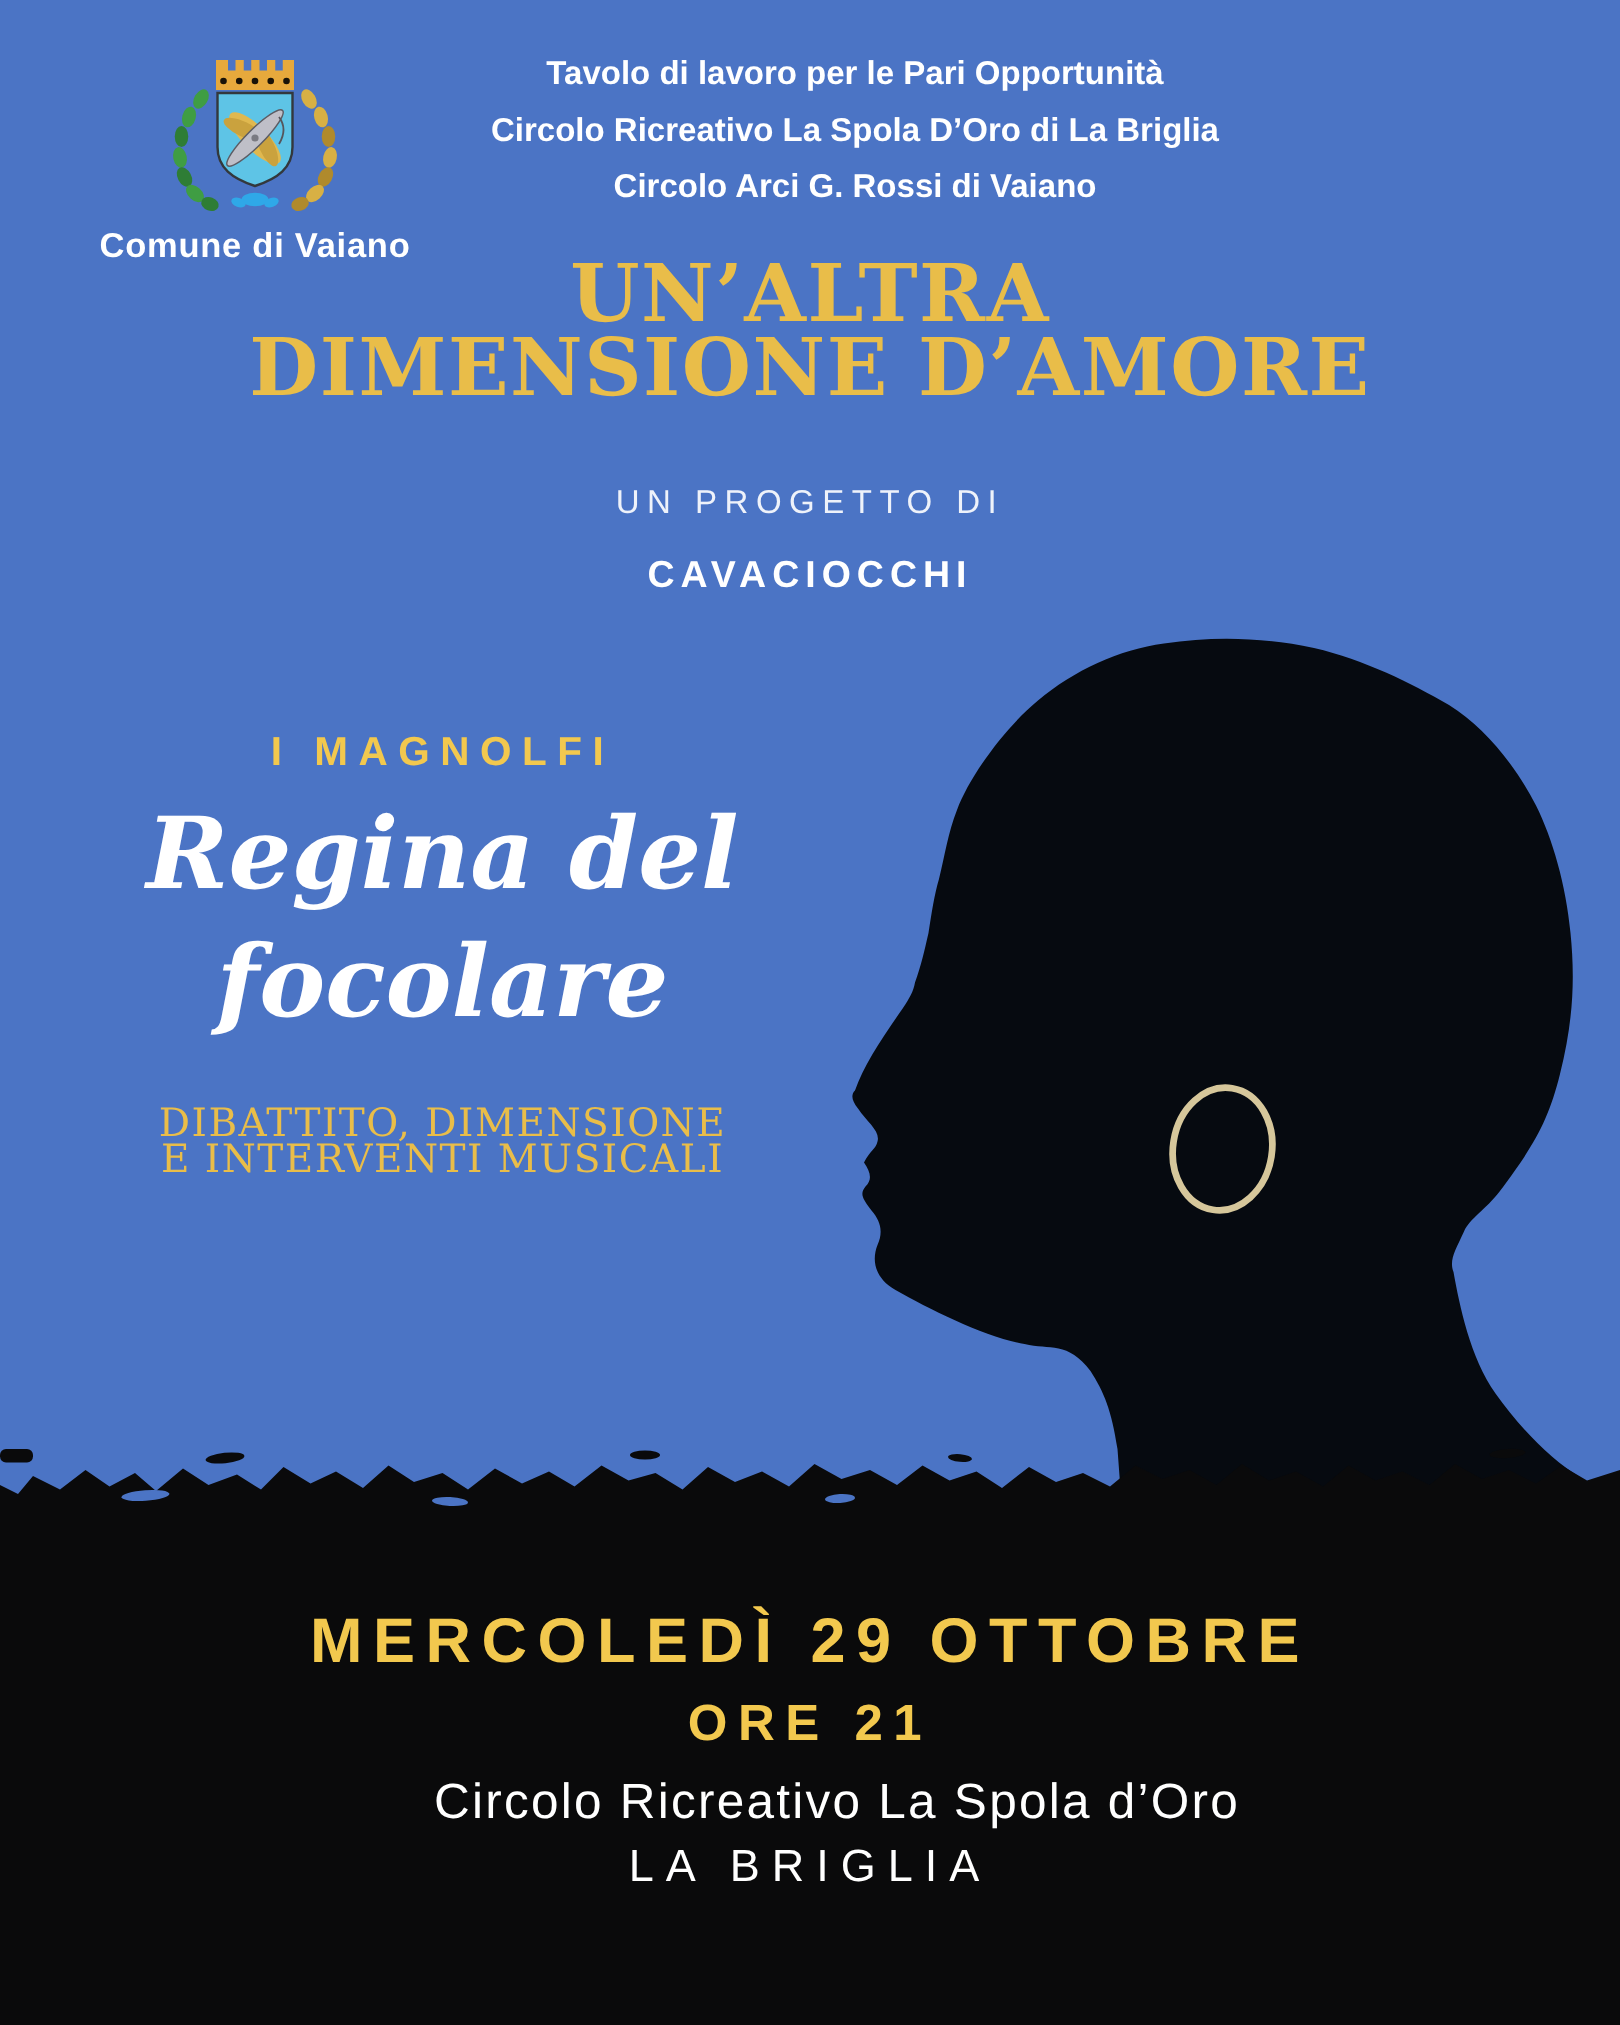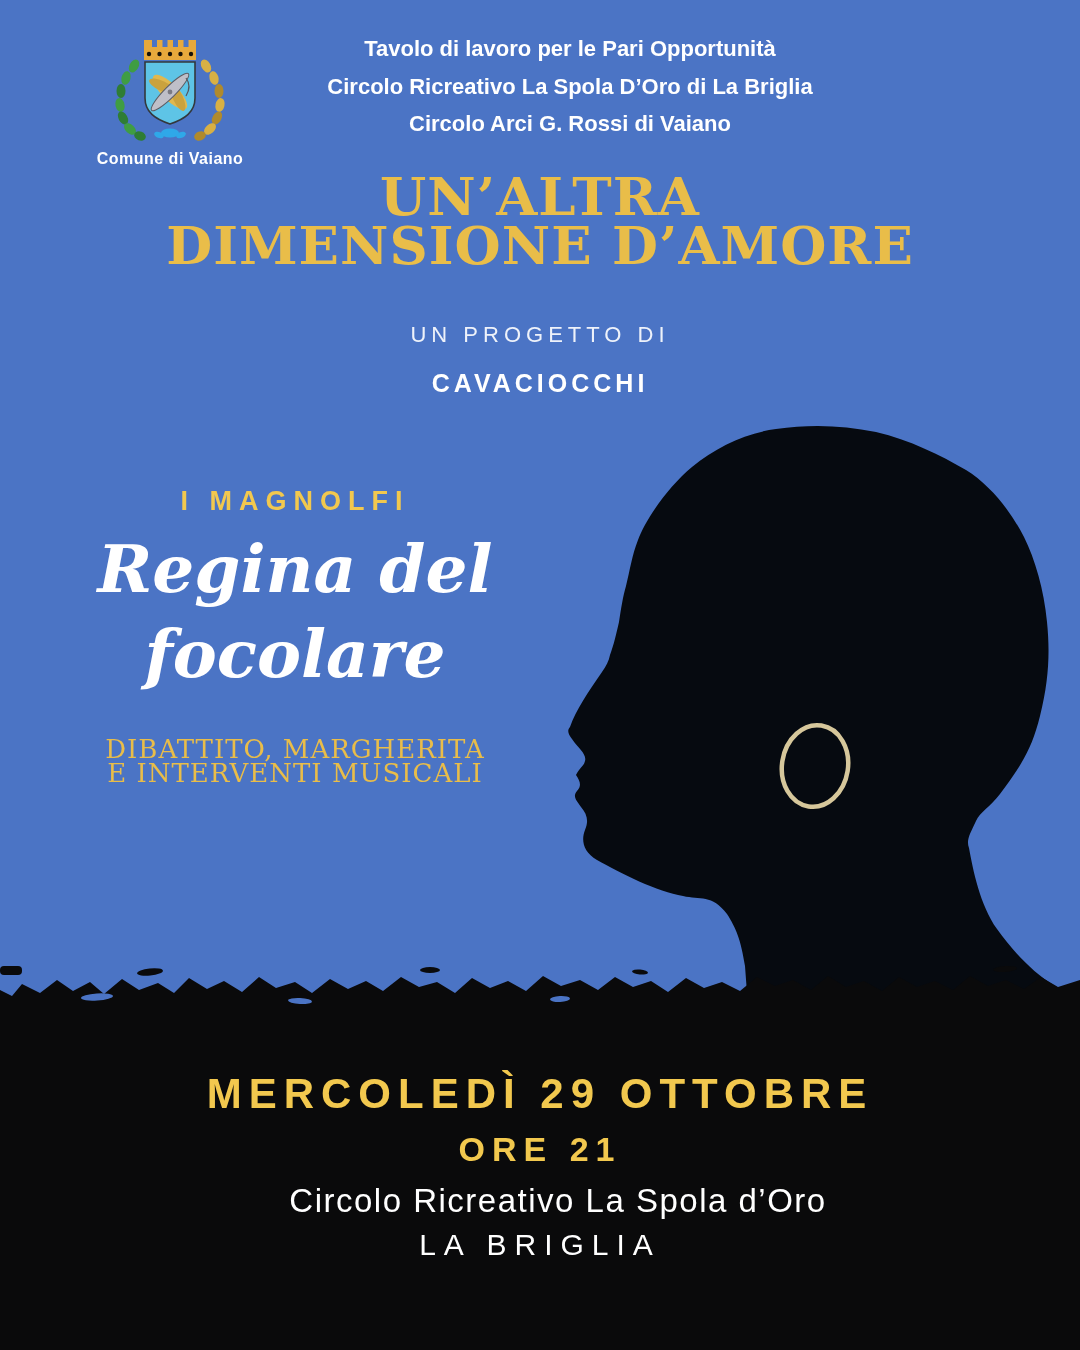--- a/index.html
+++ b/index.html
@@ -6,21 +6,21 @@
     --blue:#4b74c5; --gold:#f2c84e; --title-gold:#e9bd49; --white:#ffffff;
     --band-black:#0a0a0b; --silhouette-black:#060a10; --earring:#d6c79b;
   }
   *{margin:0;padding:0;box-sizing:border-box;}
   body{background:#222;font-family:"Liberation Sans",sans-serif;}
   .poster{position:relative;width:1080px;height:1350px;background:var(--blue);overflow:hidden;margin:0 auto;}
 
   
   .crest-block{position:absolute;left:52px;top:26px;width:236px;text-align:center;}
   .crest-block svg{display:block;margin:0 auto;}
-  .crest-caption{margin-top:6px;color:var(--white);font-weight:bold;font-size:16px;letter-spacing:.5px;}
+  .crest-caption{margin-top:6px;color:var(--white);font-weight:bold;font-size:23px;letter-spacing:.5px;}
 
   
   .org-block{position:absolute;left:270px;top:30px;width:600px;text-align:center;
     color:var(--white);font-weight:bold;font-size:22px;line-height:37.5px;}
 
   
   .title-block{position:absolute;left:0;top:172px;width:1080px;text-align:center;
     font-family:"DejaVu Serif",serif;font-weight:bold;color:var(--title-gold);
     font-size:53px;line-height:49px;letter-spacing:1px;}
 
@@ -134,21 +134,21 @@
     </div>
   </div>
 
   <div class="meeting-block">
     <div class="meeting-kicker">I MAGNOLFI</div>
     <div class="meeting-title">
       <div>Regina del</div>
       <div>focolare</div>
     </div>
     <div class="activities-block">
-      <div>DIBATTITO, MARGHERITA</div>
+      <div>DIBATTITO, DIMENSIONE</div>
       <div>E INTERVENTI MUSICALI</div>
     </div>
   </div>
 
   <svg class="silhouette" viewBox="0 0 540 620" width="540" height="620">
     <path style="fill:var(--silhouette-black)" d="
       M209,620 L205,566
       C201,540 196,528 187,514
       C172,494 160,500 143,496
       C118,492 80,473 57,460

